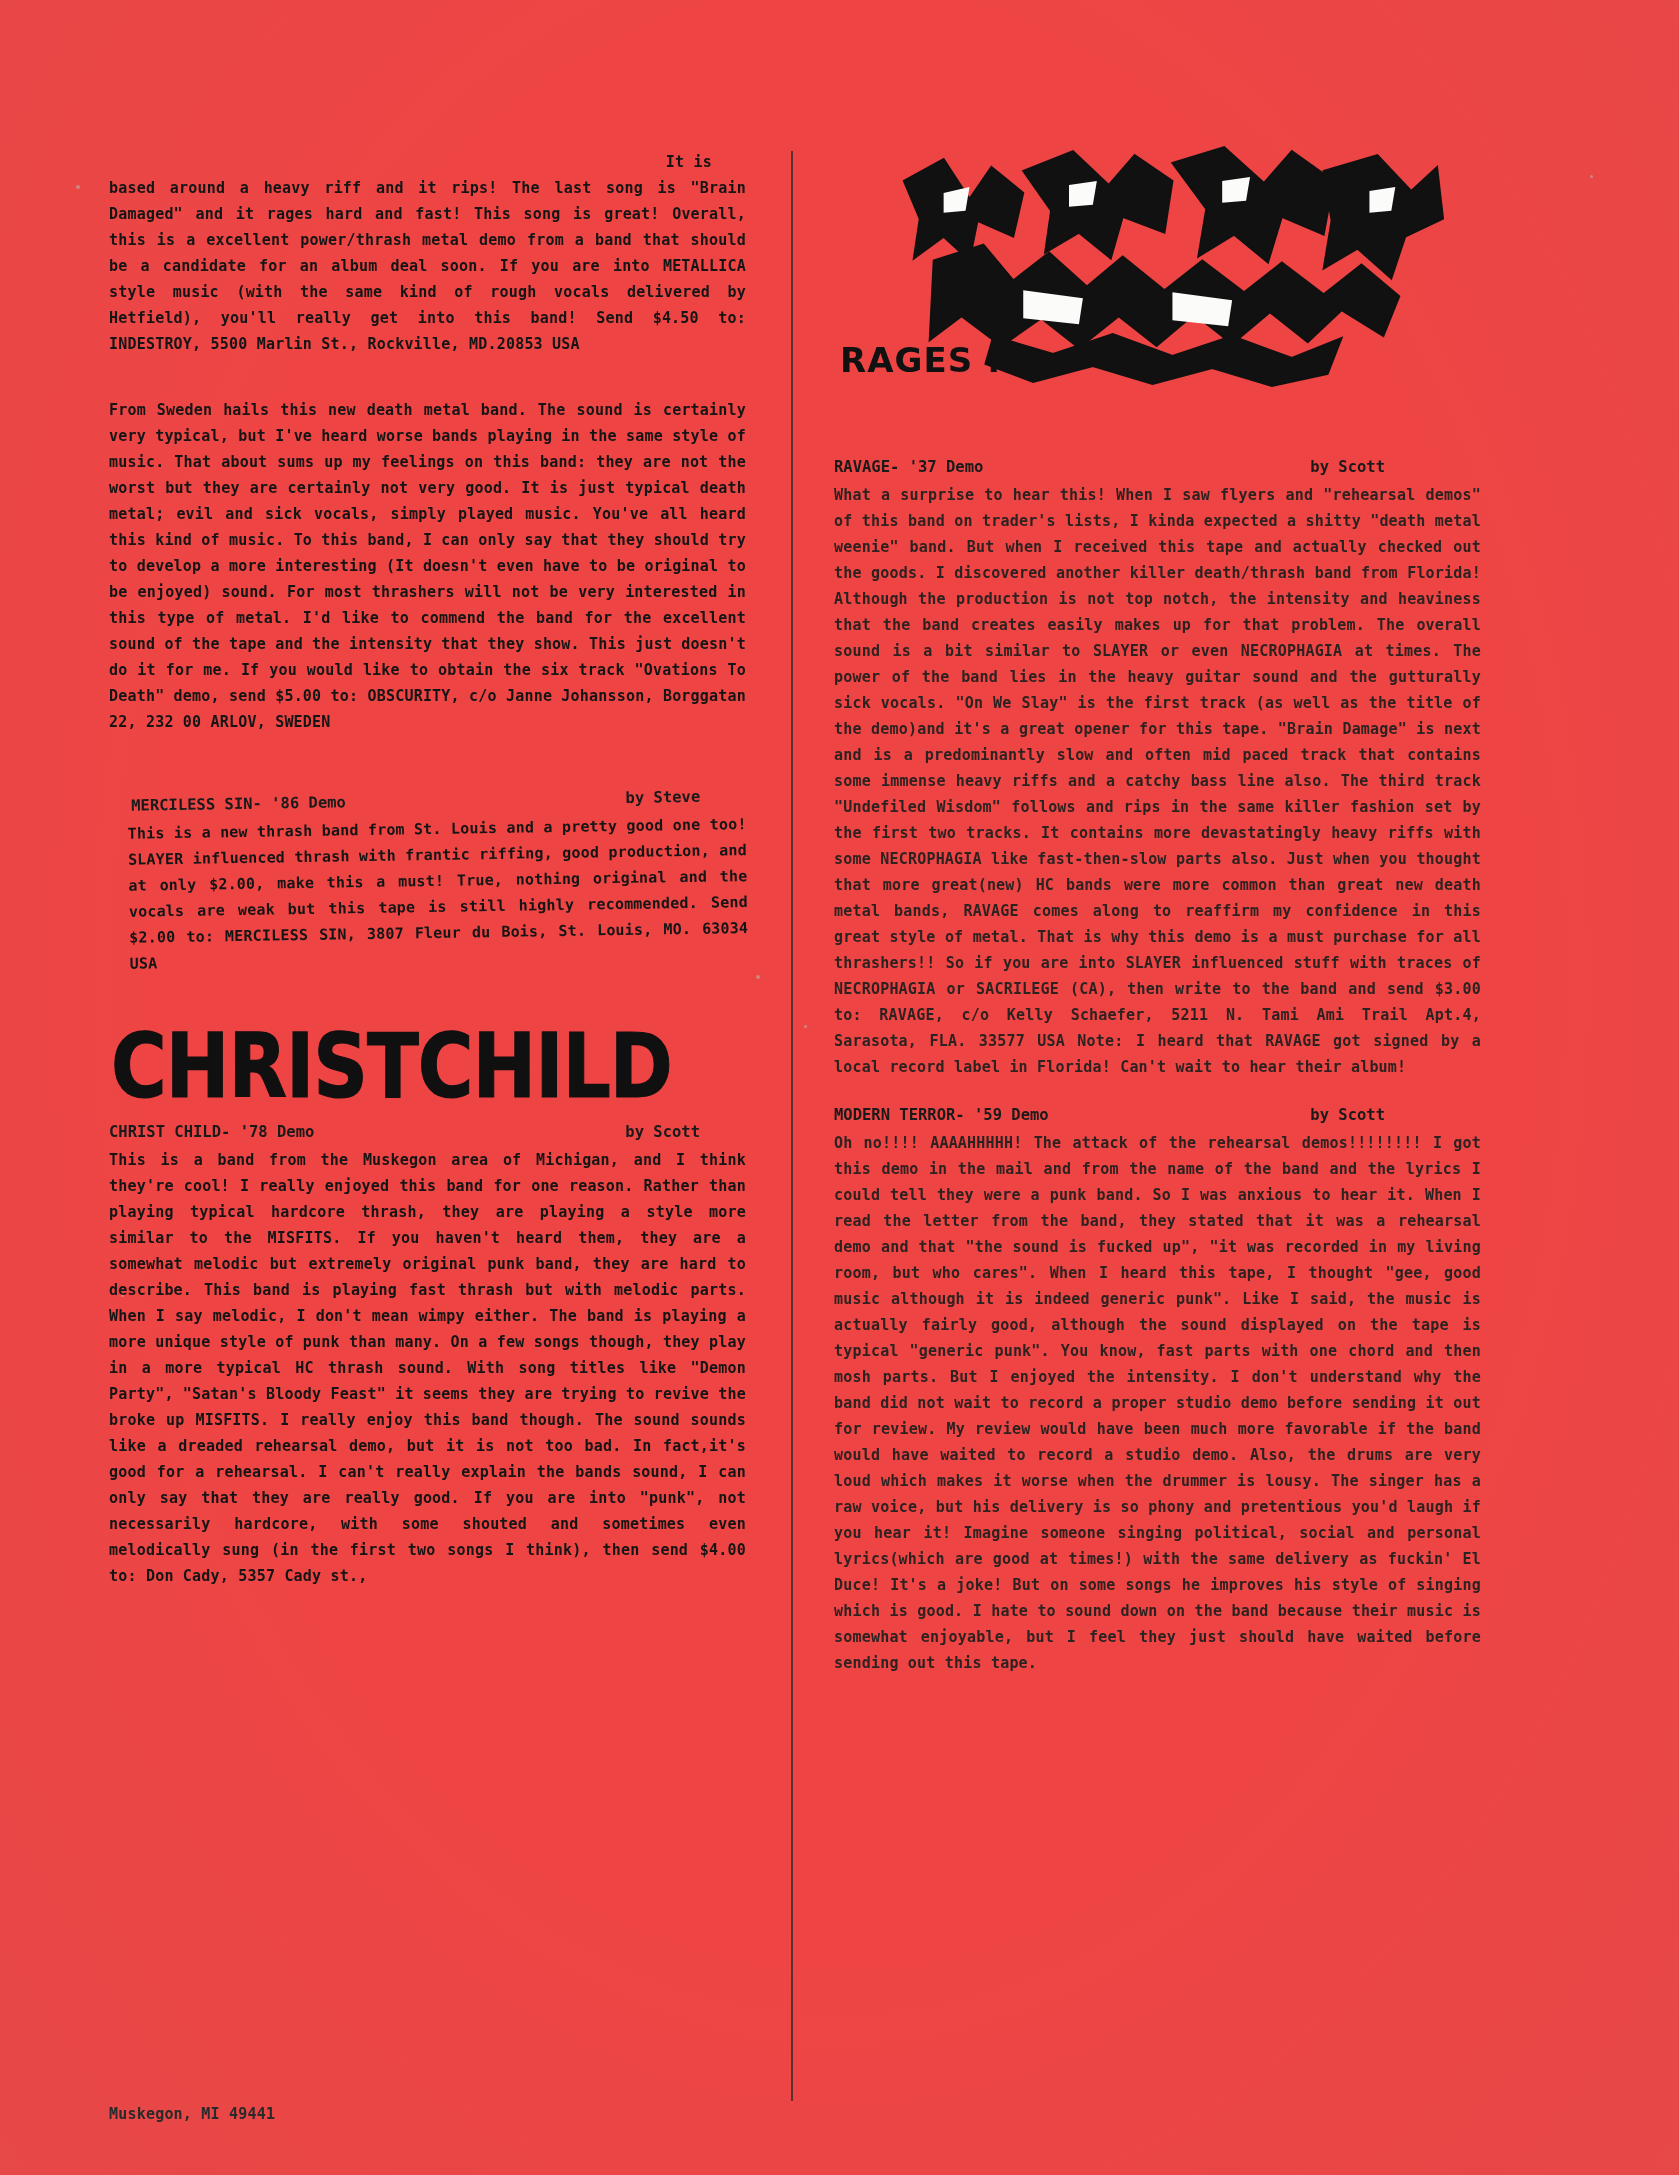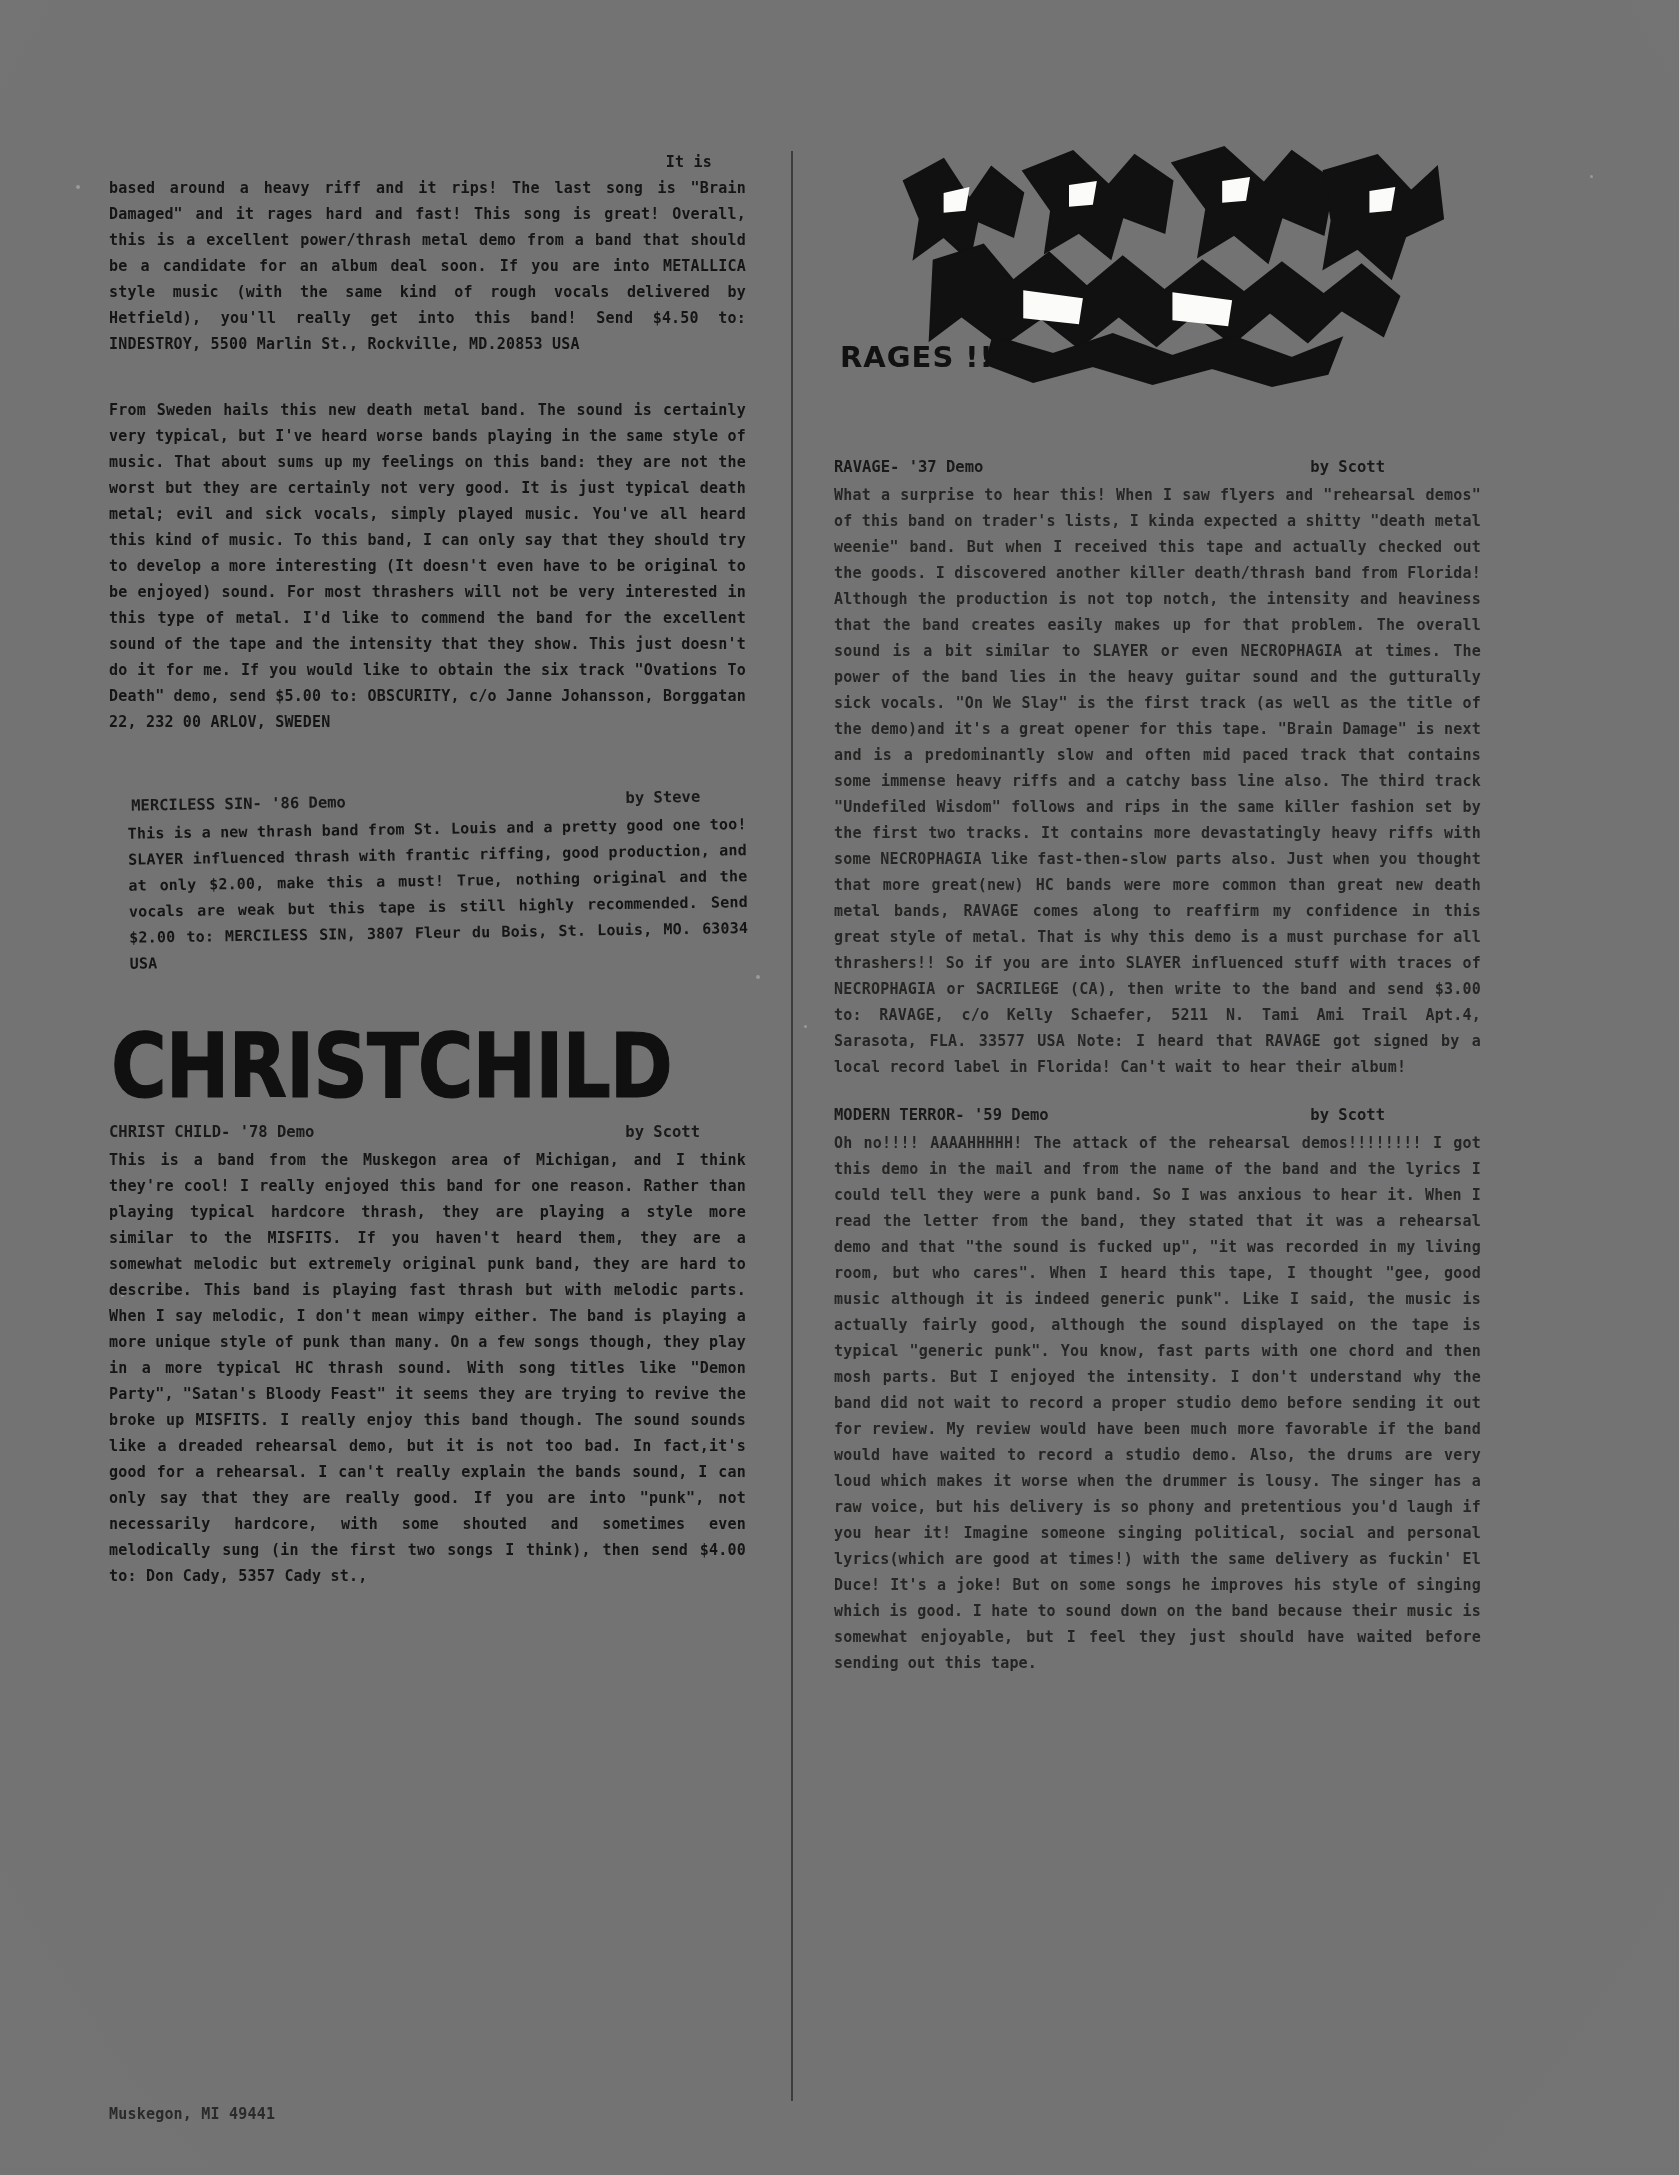--- a/index.html
+++ b/index.html
@@ -12,21 +12,21 @@
     height: 2175px;
     position: relative;
     font-family: "DejaVu Sans Mono", monospace;
     color: #1a1a1a;
     overflow: hidden;
   }
   
   .page {
     position: absolute;
     inset: 0;
-    background: #737373;
+    background: #ef4444;
   }
   .page::before {
     content: "";
     position: absolute;
     inset: 0;
     background:
       radial-gradient(ellipse at 50% 45%, rgba(255,255,255,0) 55%, rgba(120,120,120,0.07) 100%);
     pointer-events: none;
   }
   .scan-speck {
@@ -132,21 +132,21 @@
     left: 40px;
     top: -8px;
     width: 577px;
     height: 249px;
   }
   .rages {
     position: absolute;
     left: 6px;
     top: 191px;
     font-family: "DejaVu Sans", sans-serif;
-    font-size: 29px;
+    font-size: 34px;
     font-weight: 700;
     letter-spacing: 1px;
     color: #111;
   }
 
   .cut-bottom {
     position: absolute;
     left: 109px;
     top: 2101px;
     width: 299px;

